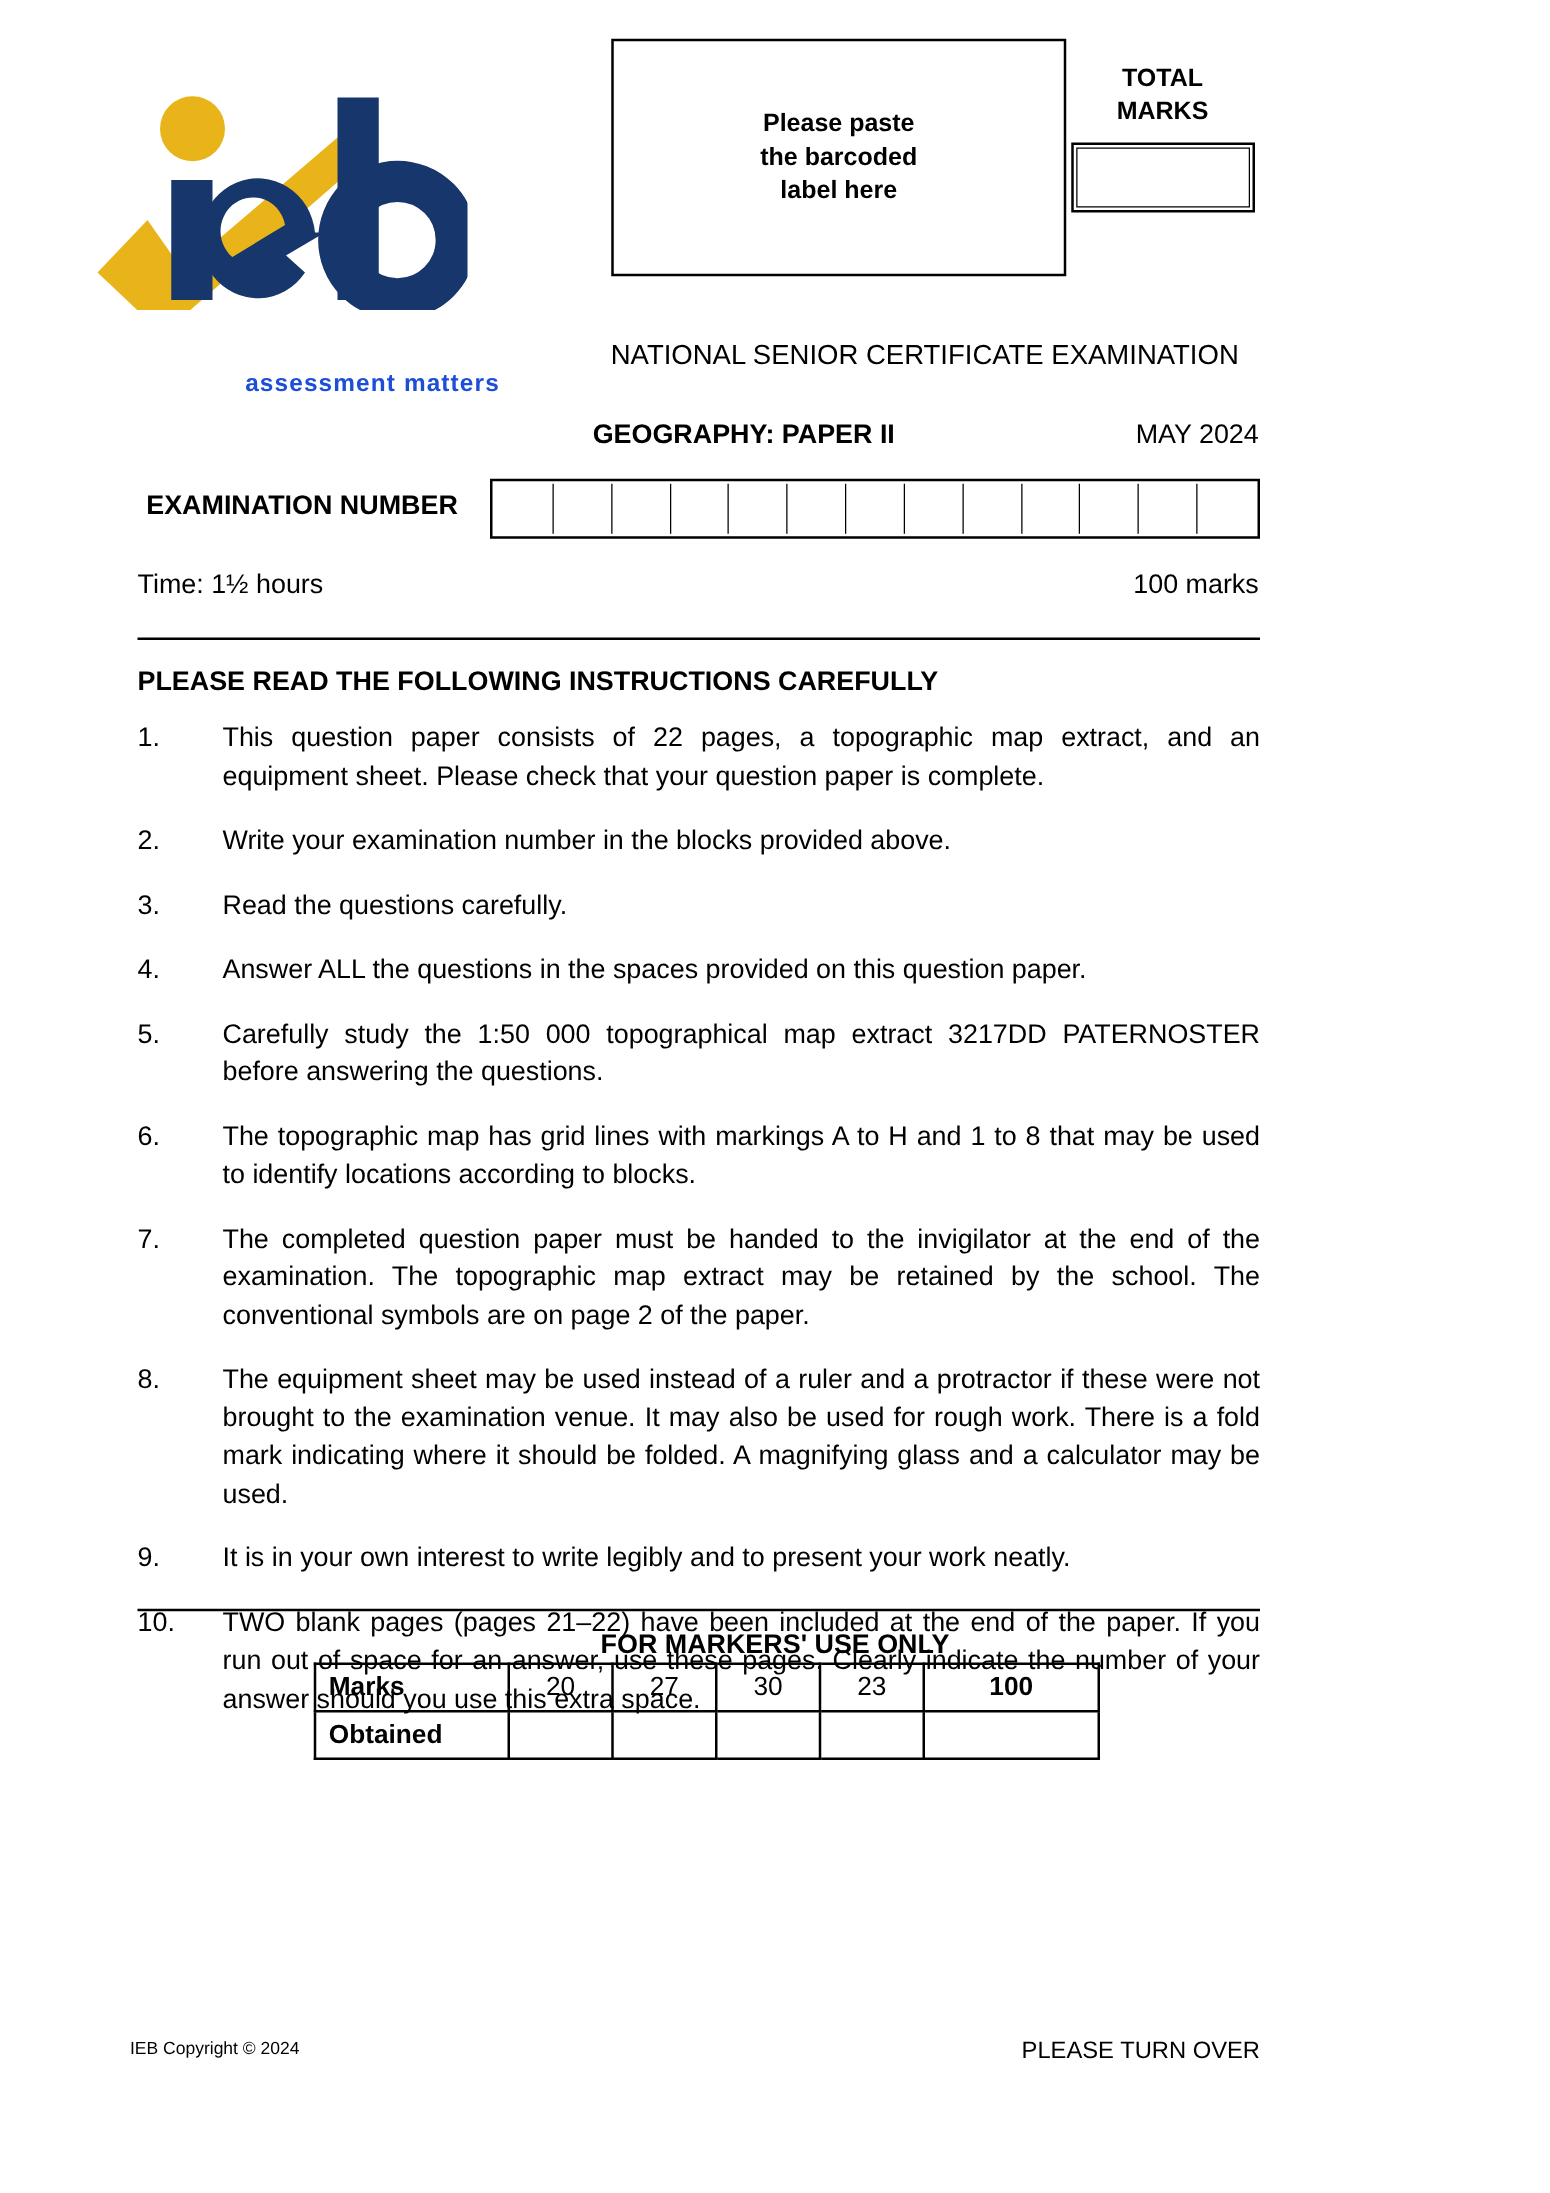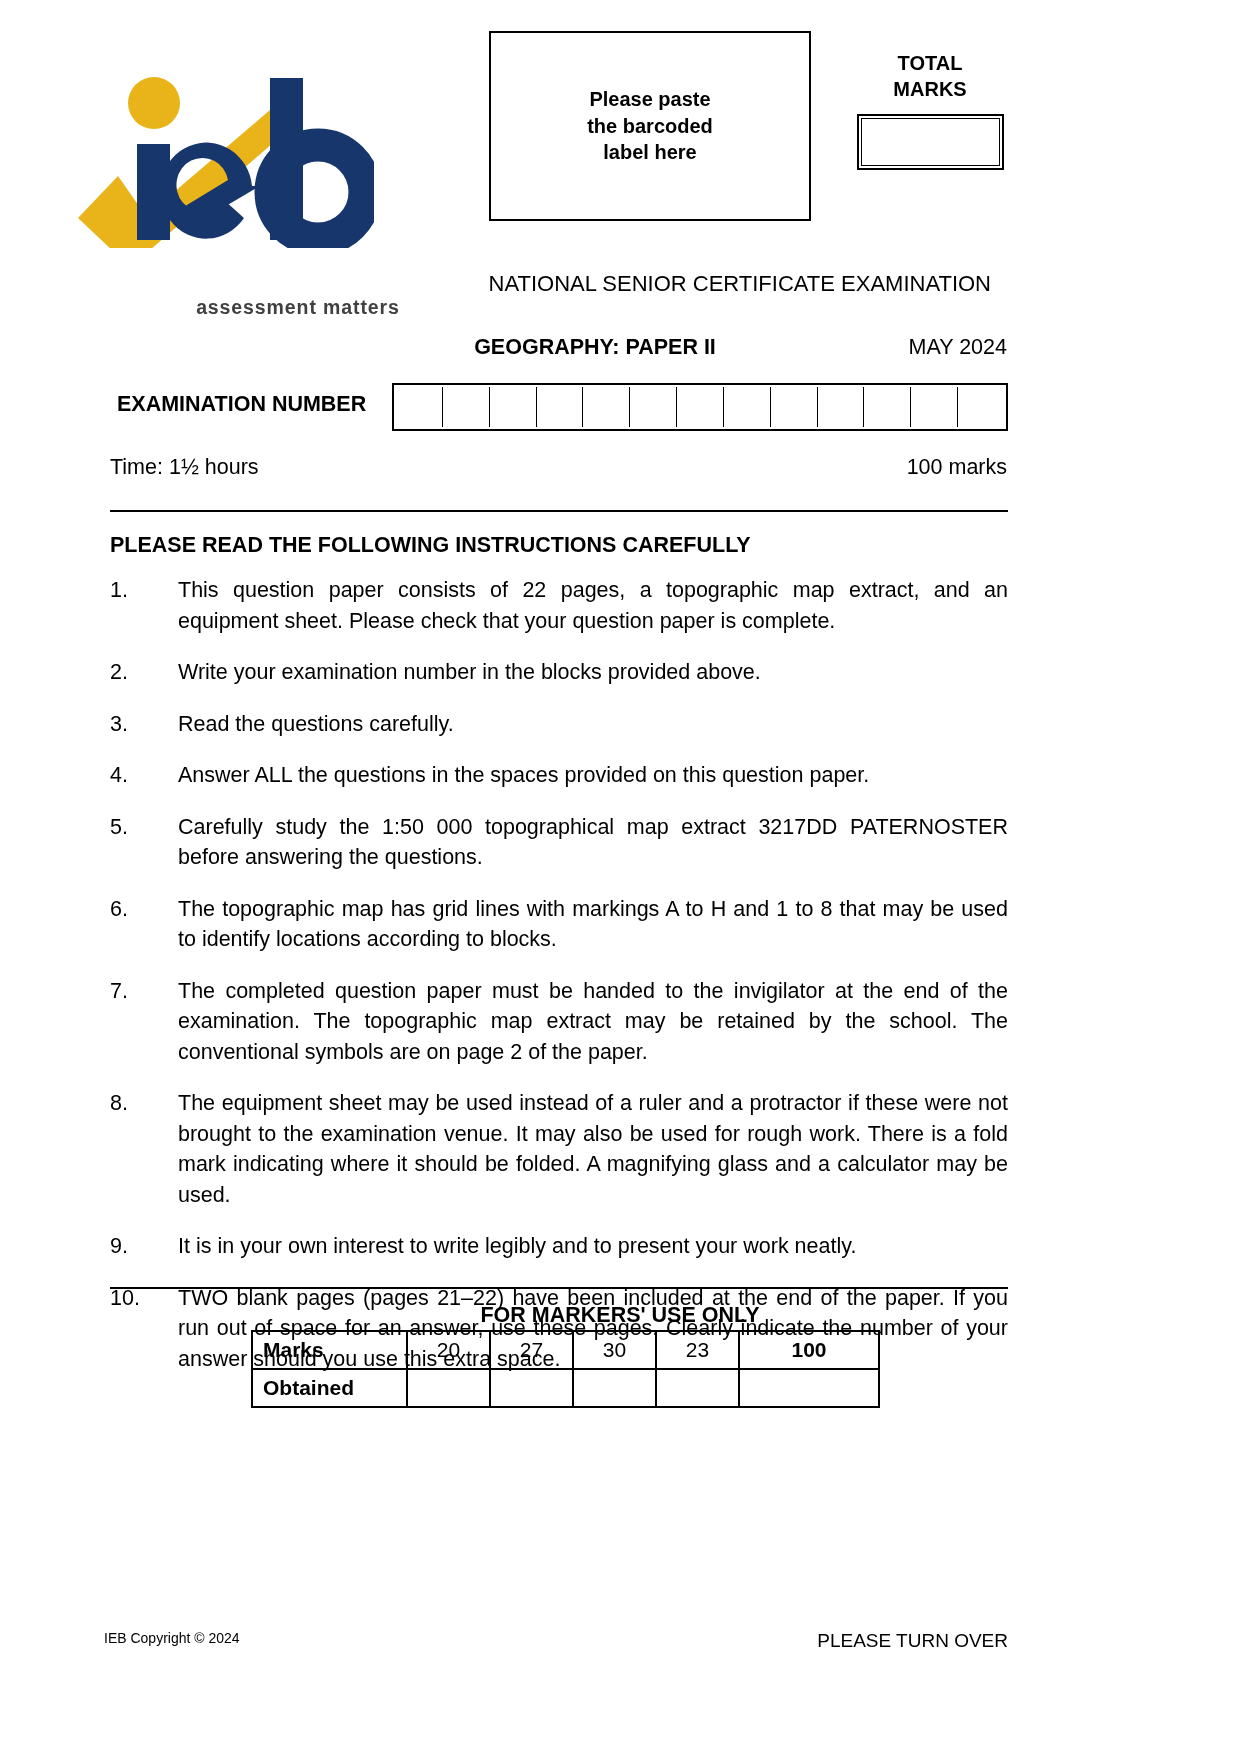--- a/index.html
+++ b/index.html
@@ -43,29 +43,29 @@
   .logo-svg { display: block; }
   .logo-tag {
     position: absolute;
     left: 74px;
     top: 228px;
     width: 300px;
     text-align: center;
     font-size: 19.5px;
     font-weight: bold;
     letter-spacing: 0.9px;
-    color: #404040;
+    color: #1d4ed8;
   }
 
   
   .barcode-box {
     position: absolute;
     left: 489px;
     top: 31px;
-    width: 322px;
+    width: 364px;
     height: 190px;
     border: 2px solid #000;
     box-sizing: border-box;
     display: flex;
     align-items: center;
     justify-content: center;
   }
   .barcode-text {
     text-align: center;
     font-size: 20px;

